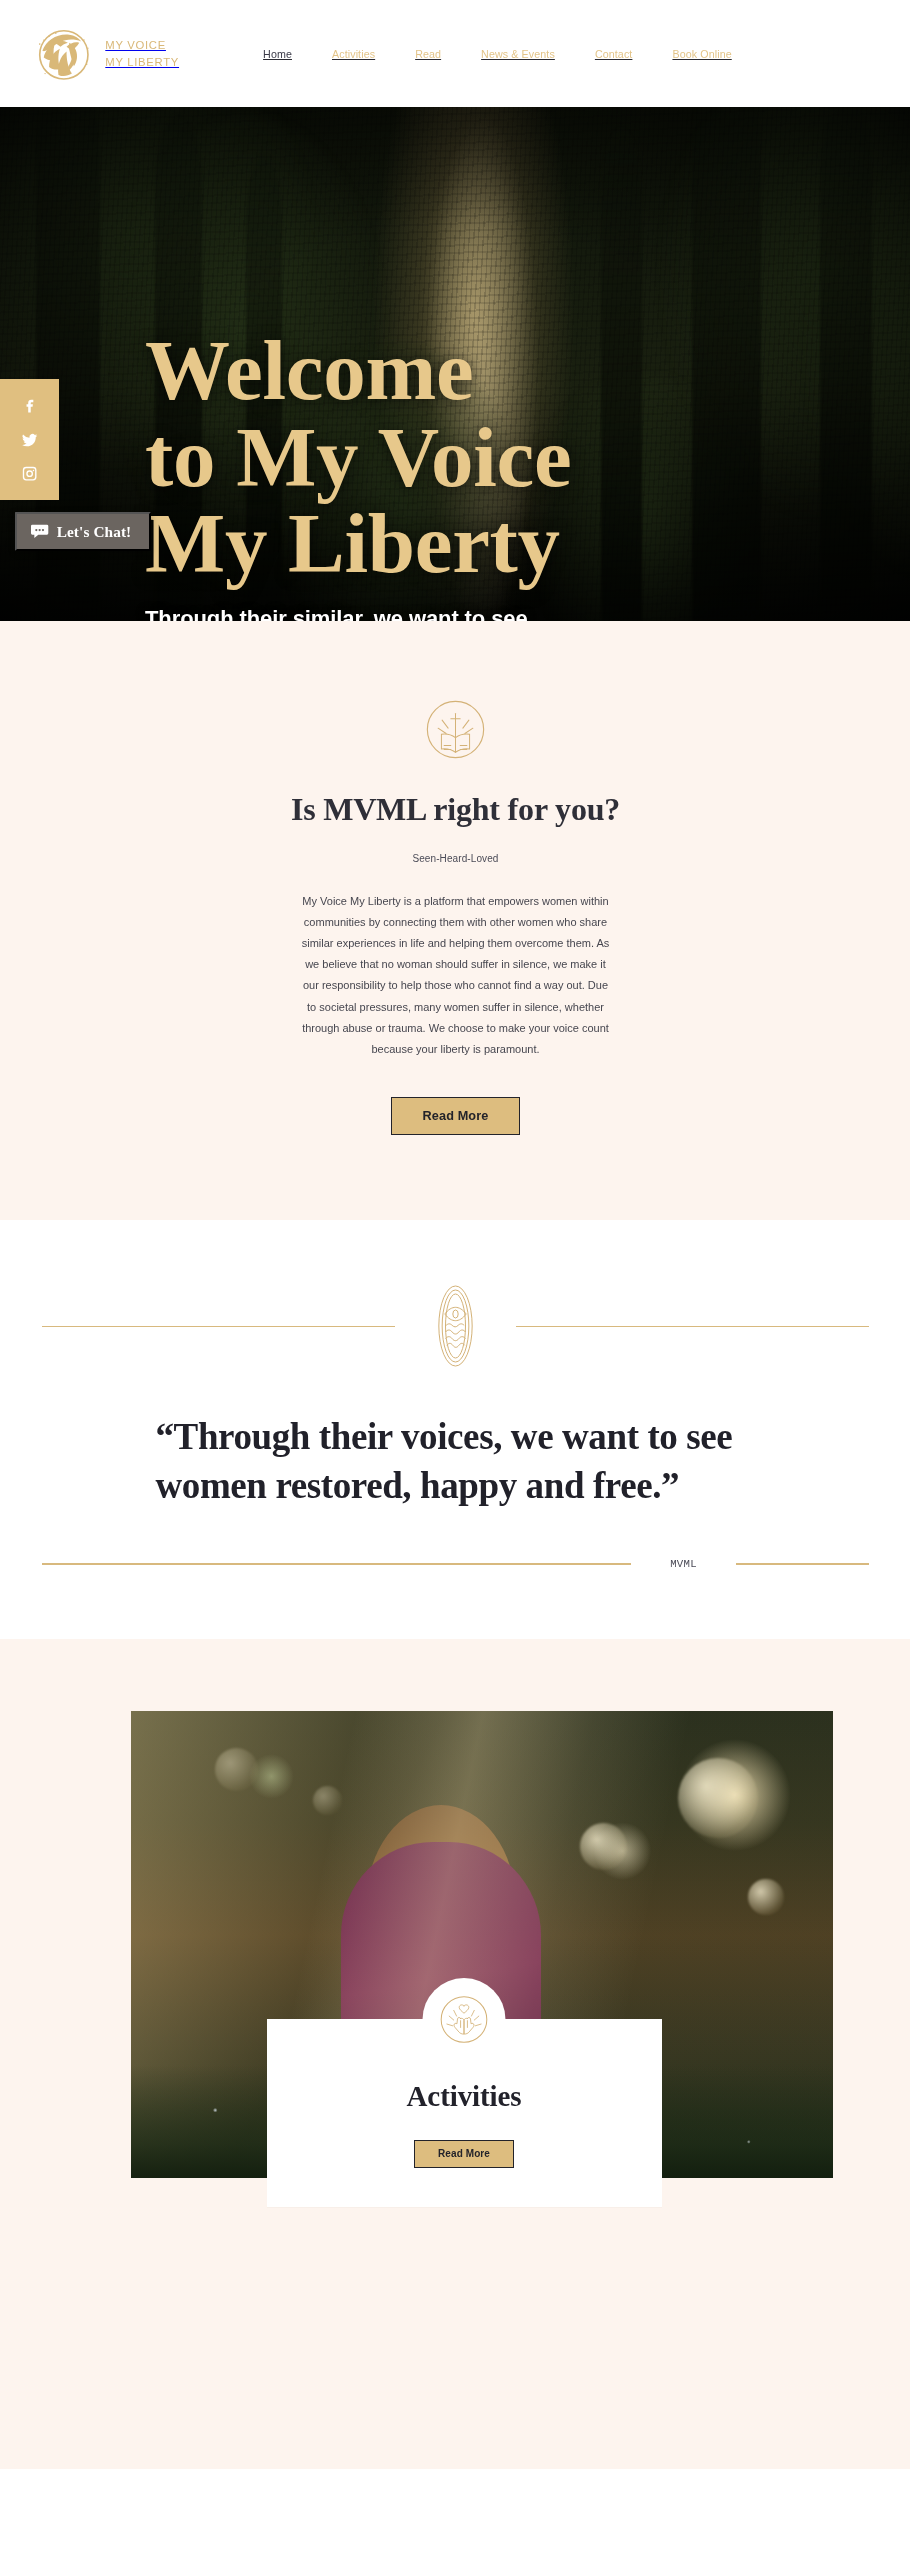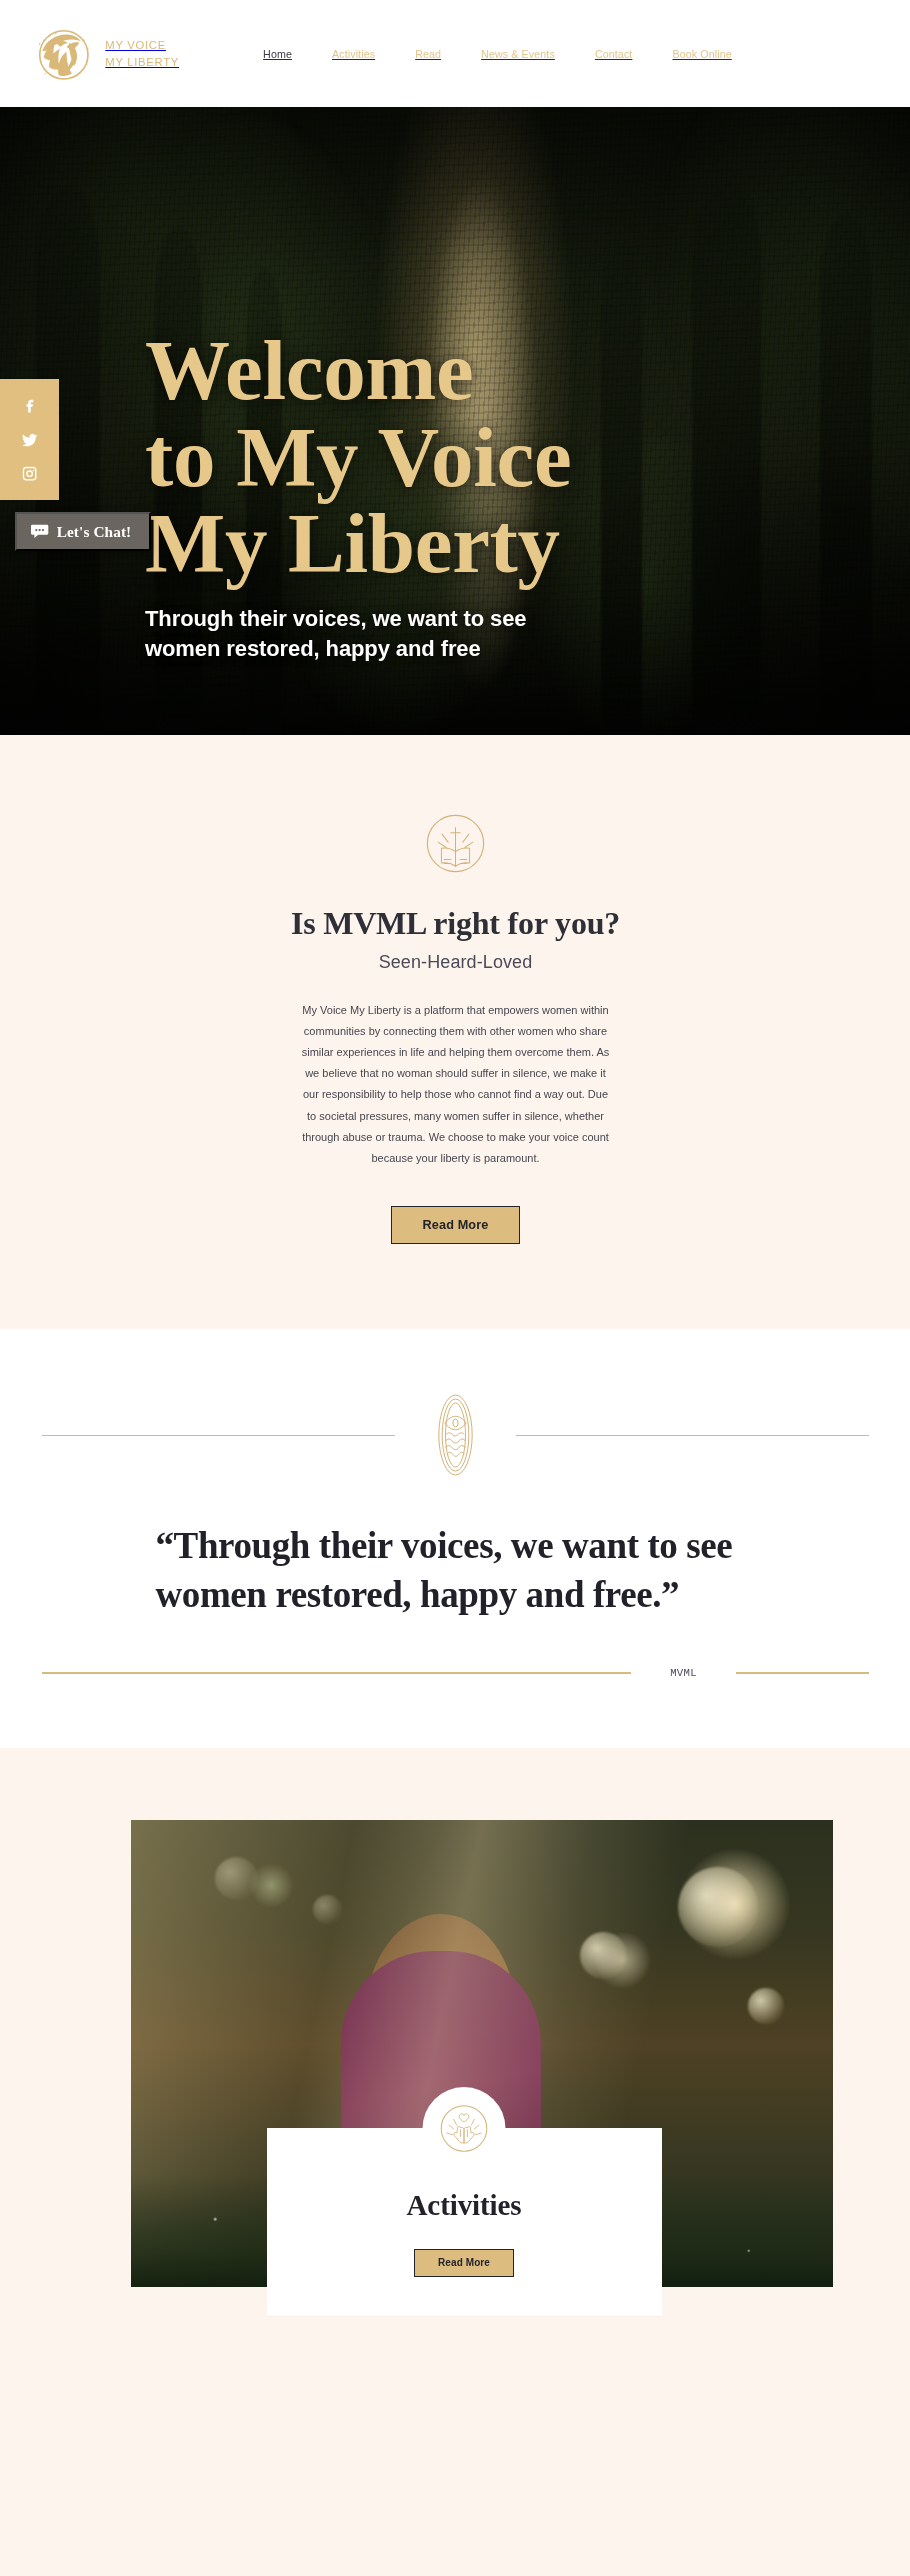--- a/index.html
+++ b/index.html
@@ -26,21 +26,21 @@
   }
   .nav { display:flex; align-items:center; gap:0; margin-left:64px;text-decoration:underline; }
   .nav a {
     font-size:10.7px; color:#e3c489; text-decoration:none;
     padding:0 20px; letter-spacing:0.1px; white-space:nowrap;
   }
   .nav a.active { color:#3a3a48; }
 
   
   .hero {
-    position:relative; height:628px; overflow:hidden;
+    position:relative; height:514px; overflow:hidden;
     background:#be185d;
   }
   .hero-bg { position:absolute; inset:0; }
   .hero-bg .sky {
     position:absolute; inset:0;
     background:
       radial-gradient(ellipse 140px 453px at 52% 40%, rgba(224,196,134,.55) 0%, rgba(180,150,96,.22) 38%, rgba(0,0,0,0) 72%),
       radial-gradient(ellipse 80px 373px at 53% 52%, rgba(243,226,180,.45) 0%, rgba(0,0,0,0) 70%),
       linear-gradient(180deg,#0c1007 0%,#141a0d 28%,#1a2010 55%,#0c0f07 85%,#050703 100%);
   }
@@ -113,21 +113,21 @@
   .sec-cream { background:#fdf4ee; padding:75px 0 85px; }
   .center { text-align:center; }
   .crest { width:67px; height:67px; margin:0 auto 28px; display:block; }
   .crest svg { width:100%; height:100%; }
   .h2-serif {
     font-family:"Liberation Serif", serif;
     font-weight:700; font-size:32px; color:#2f2f38;
     letter-spacing:-0.2px;
   }
   .tagline {
-    margin-top:10px; font-size:18px; color:#4b4b57; letter-spacing:0.1px;
+    margin-top:25px; font-size:10px; color:#4b4b57; letter-spacing:0.1px;
   }
   .body-copy {
     max-width:313px; margin:27px auto 0;
     font-size:11px; line-height:1.92; color:#46464f;
     text-align:center;
   }
   .btn-gold {
     display:inline-block; margin-top:37px;
     background:#ddbd7f; border:1.1px solid #23232a;
     color:#23232a; font-size:12.7px; font-weight:700;
@@ -299,21 +299,21 @@
       <div class="hero-vignette"></div>
     </div>
 
     <div class="hero-content">
       <h1 class="hero-title">
         <span>Welcome</span><br>
         <span>to My Voice</span><br>
         <span>My Liberty</span>
       </h1>
       <p class="hero-sub">
-        <span>Through their voices, we want to see</span><br>
+        <span>Through their similar, we want to see</span><br>
         <span>women restored, happy and free</span>
       </p>
     </div>
 
     <div class="social-rail">
       <a href="#" aria-label="Facebook">
         <svg viewBox="0 0 24 24" xmlns="http://www.w3.org/2000/svg">
           <path d="M14.6 8.6h2.5V5.3h-2.9c-2.6 0-4.2 1.6-4.2 4.2v2h-2.3v3.3h2.3v8.1h3.5v-8.1h2.6l.4-3.3h-3V9.8c0-.8.4-1.2 1.1-1.2z"></path>
         </svg>
       </a>

